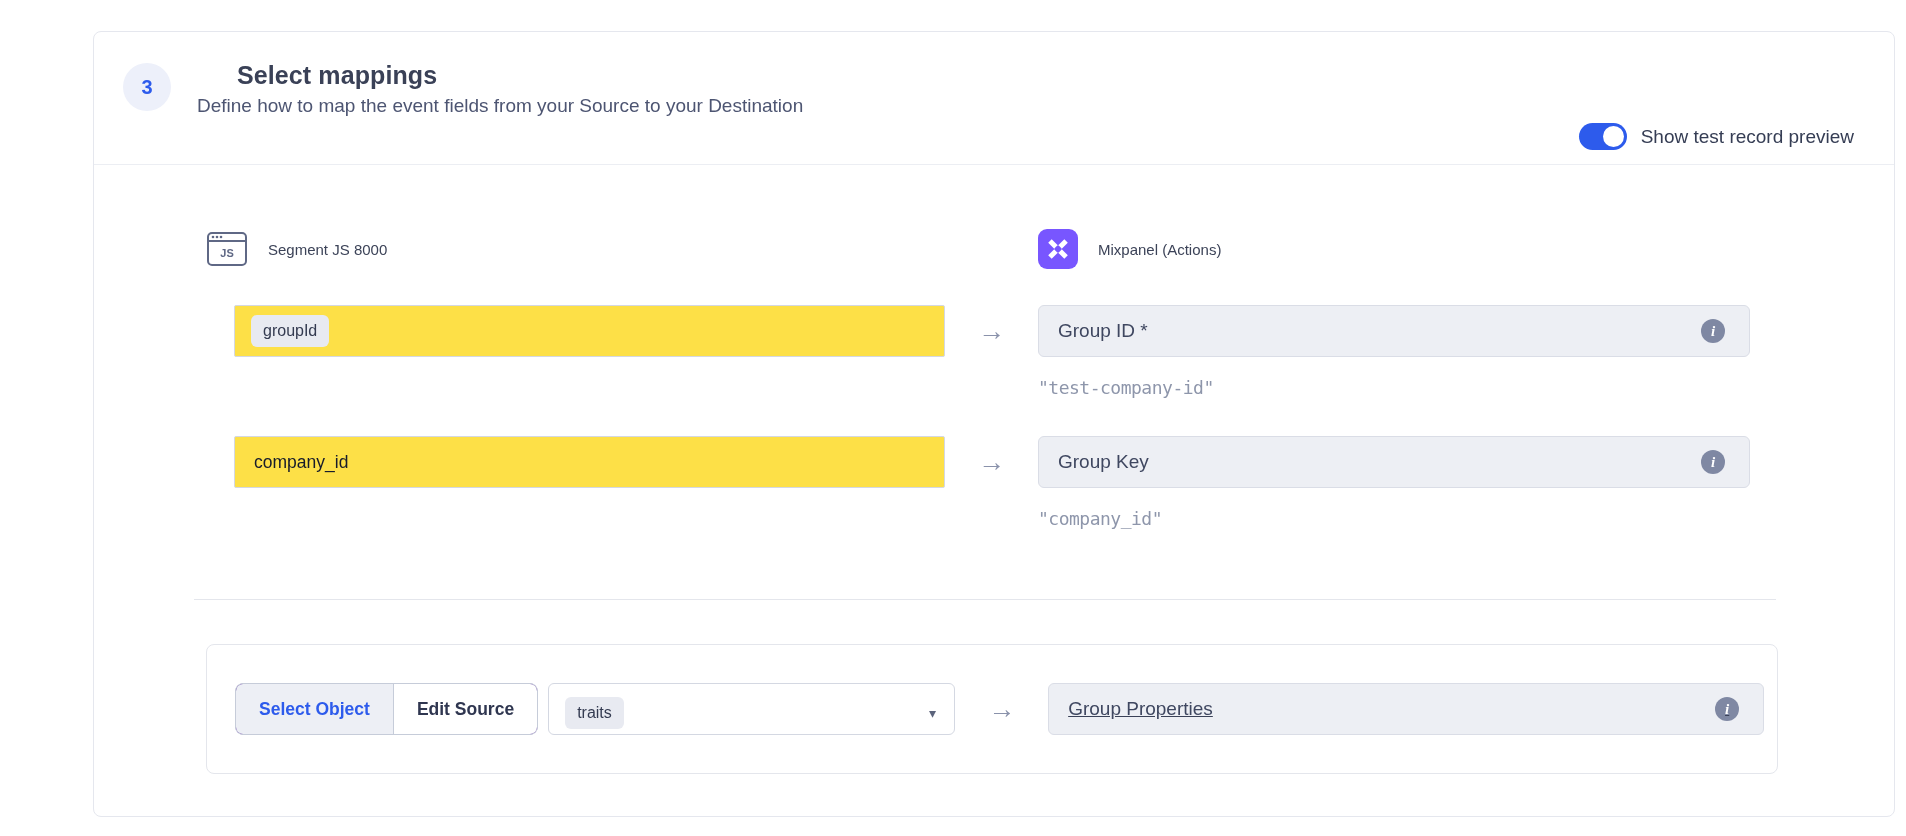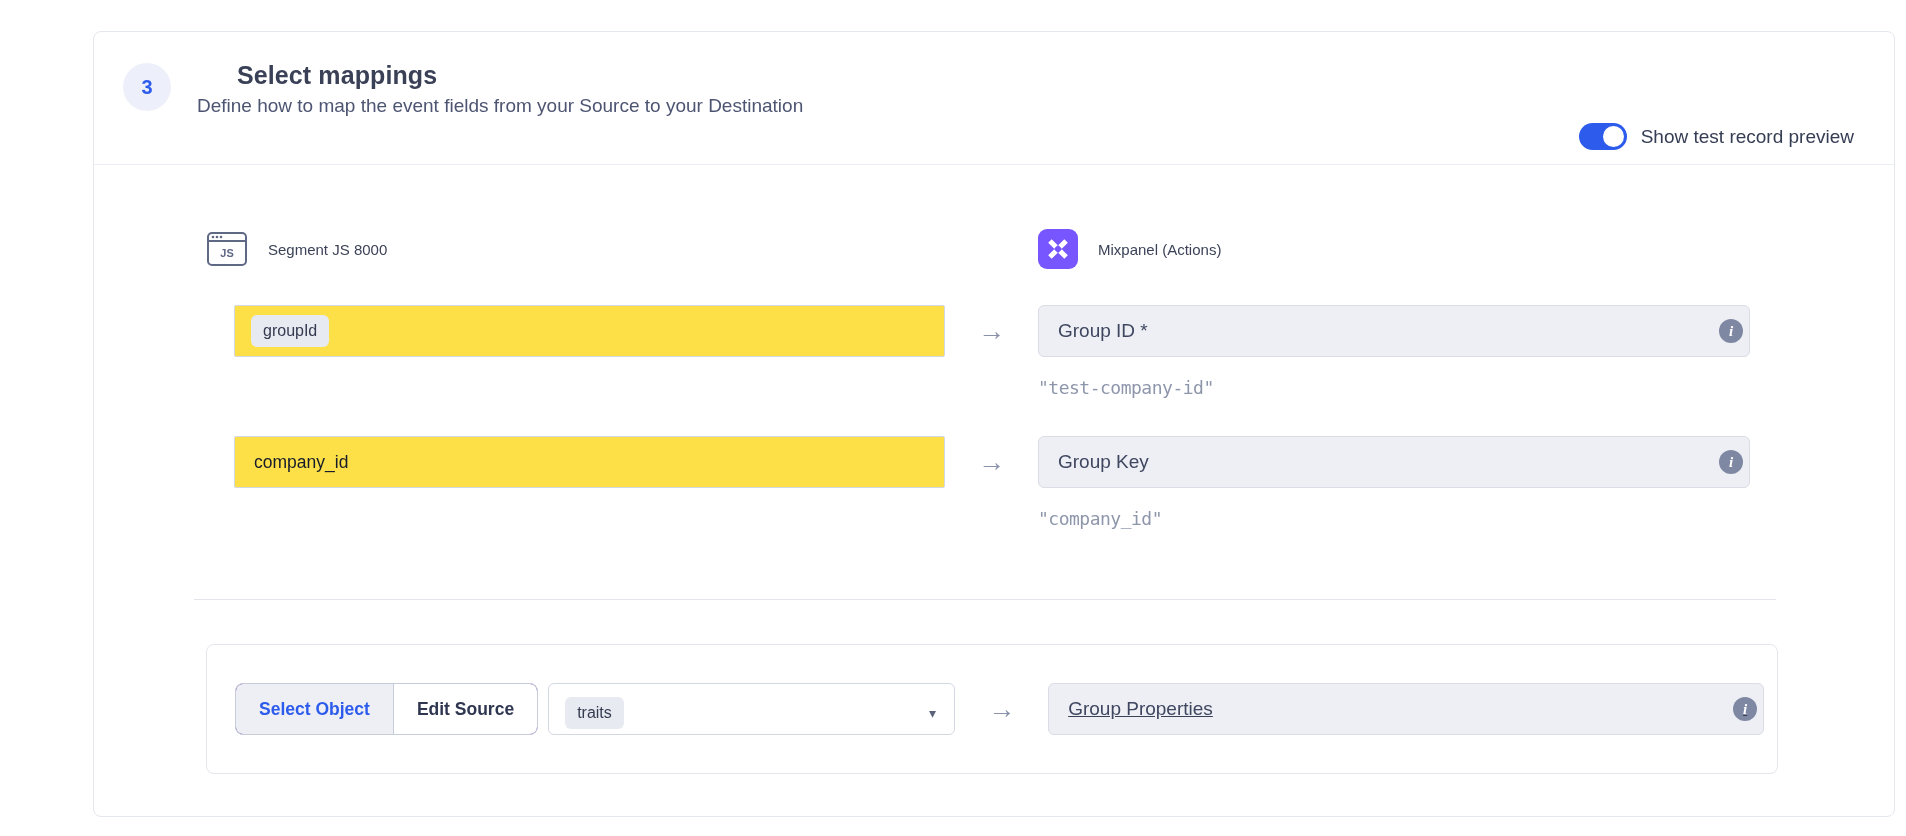--- a/index.html
+++ b/index.html
@@ -40,21 +40,21 @@
   .src-input { height:52px; background:#fde047; border:1px solid #d4d8e2; border-radius:2px;
     display:flex; align-items:center; padding:0 16px; }
   .token-pill { background:#e8eaf1; border-radius:6px; padding:7px 12px; font-size:16px;
     color:#333a50; }
   .plain-value { font-size:17.5px; color:#171c2b; padding-left:3px; }
 
   .arrow-cell { display:flex; align-items:center; justify-content:center; height:52px; }
   .arrow-glyph { font-size:27px; color:#8a92ab; line-height:1; }
 
   .dest-field { height:52px; background:#edeff4; border:1px solid #dadde6; border-radius:6px;
-    display:flex; align-items:center; padding:0 6px 0 19px; }
+    display:flex; align-items:center; padding:0 24px 0 19px; }
   .dest-label { font-size:19px; color:#3f4760; }
   .info-icon { margin-left:auto; width:24px; height:24px; border-radius:50%; background:#7f88a3;
     color:#fff; display:flex; align-items:center; justify-content:center;
     font-family:"Liberation Serif","DejaVu Serif",serif; font-size:15px; font-weight:700;
     font-style:italic; cursor:pointer; }
   .preview-row { margin-top:20px; margin-bottom:38px;
     font-family:"DejaVu Sans Mono","Liberation Mono",monospace; font-size:18px;
     color:#8e96ab; letter-spacing:-.5px; }
 
   .section-divider { margin:32px 118px 0 100px; border-top:1px solid #e4e6ec; }

